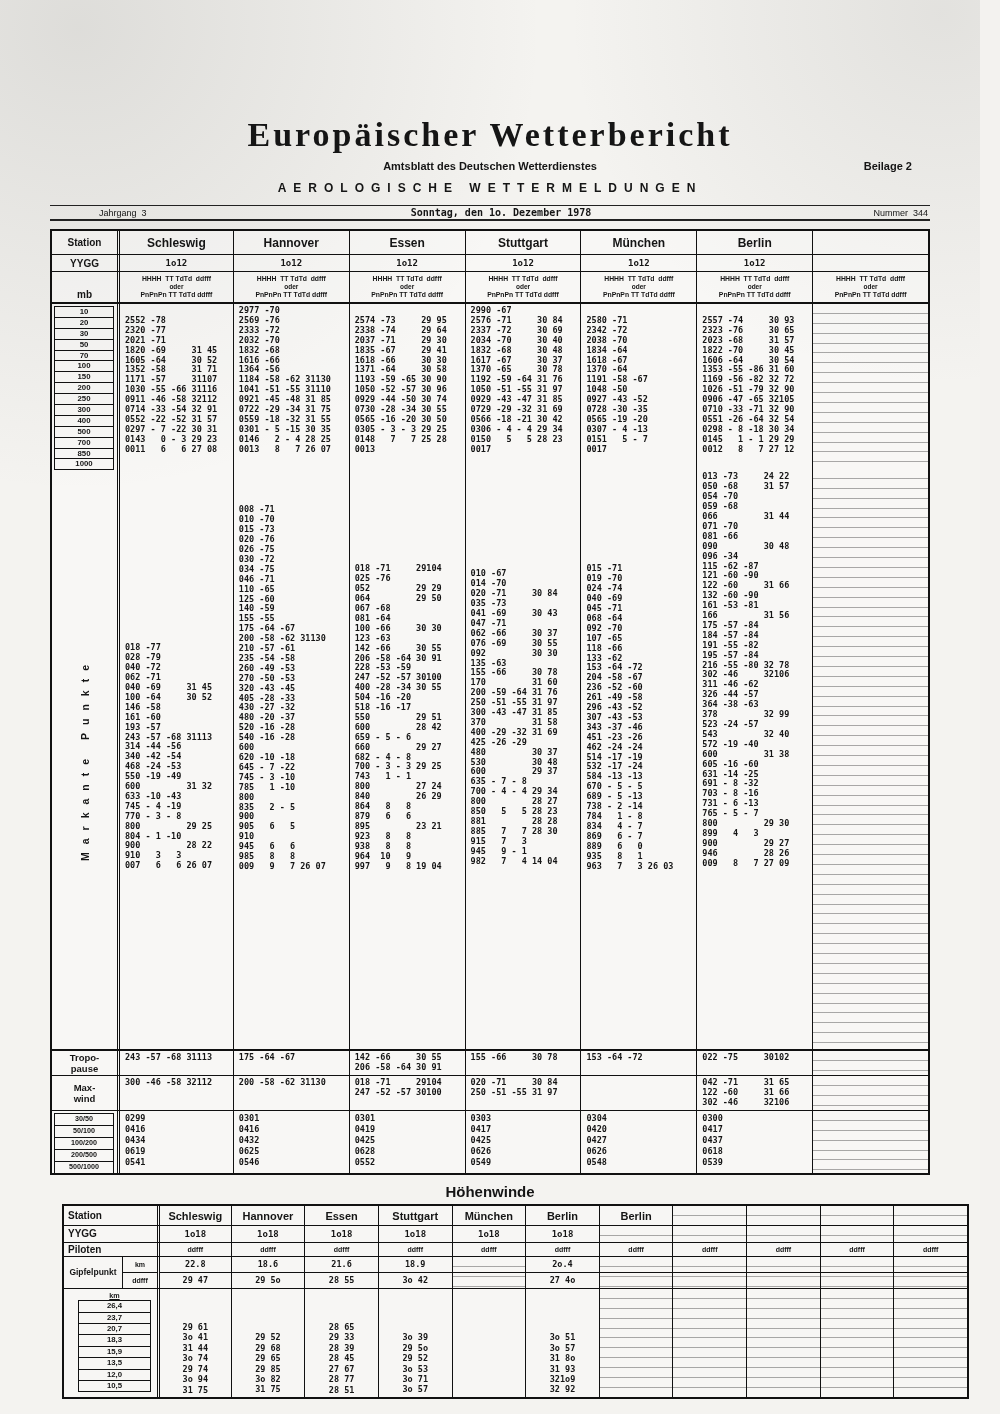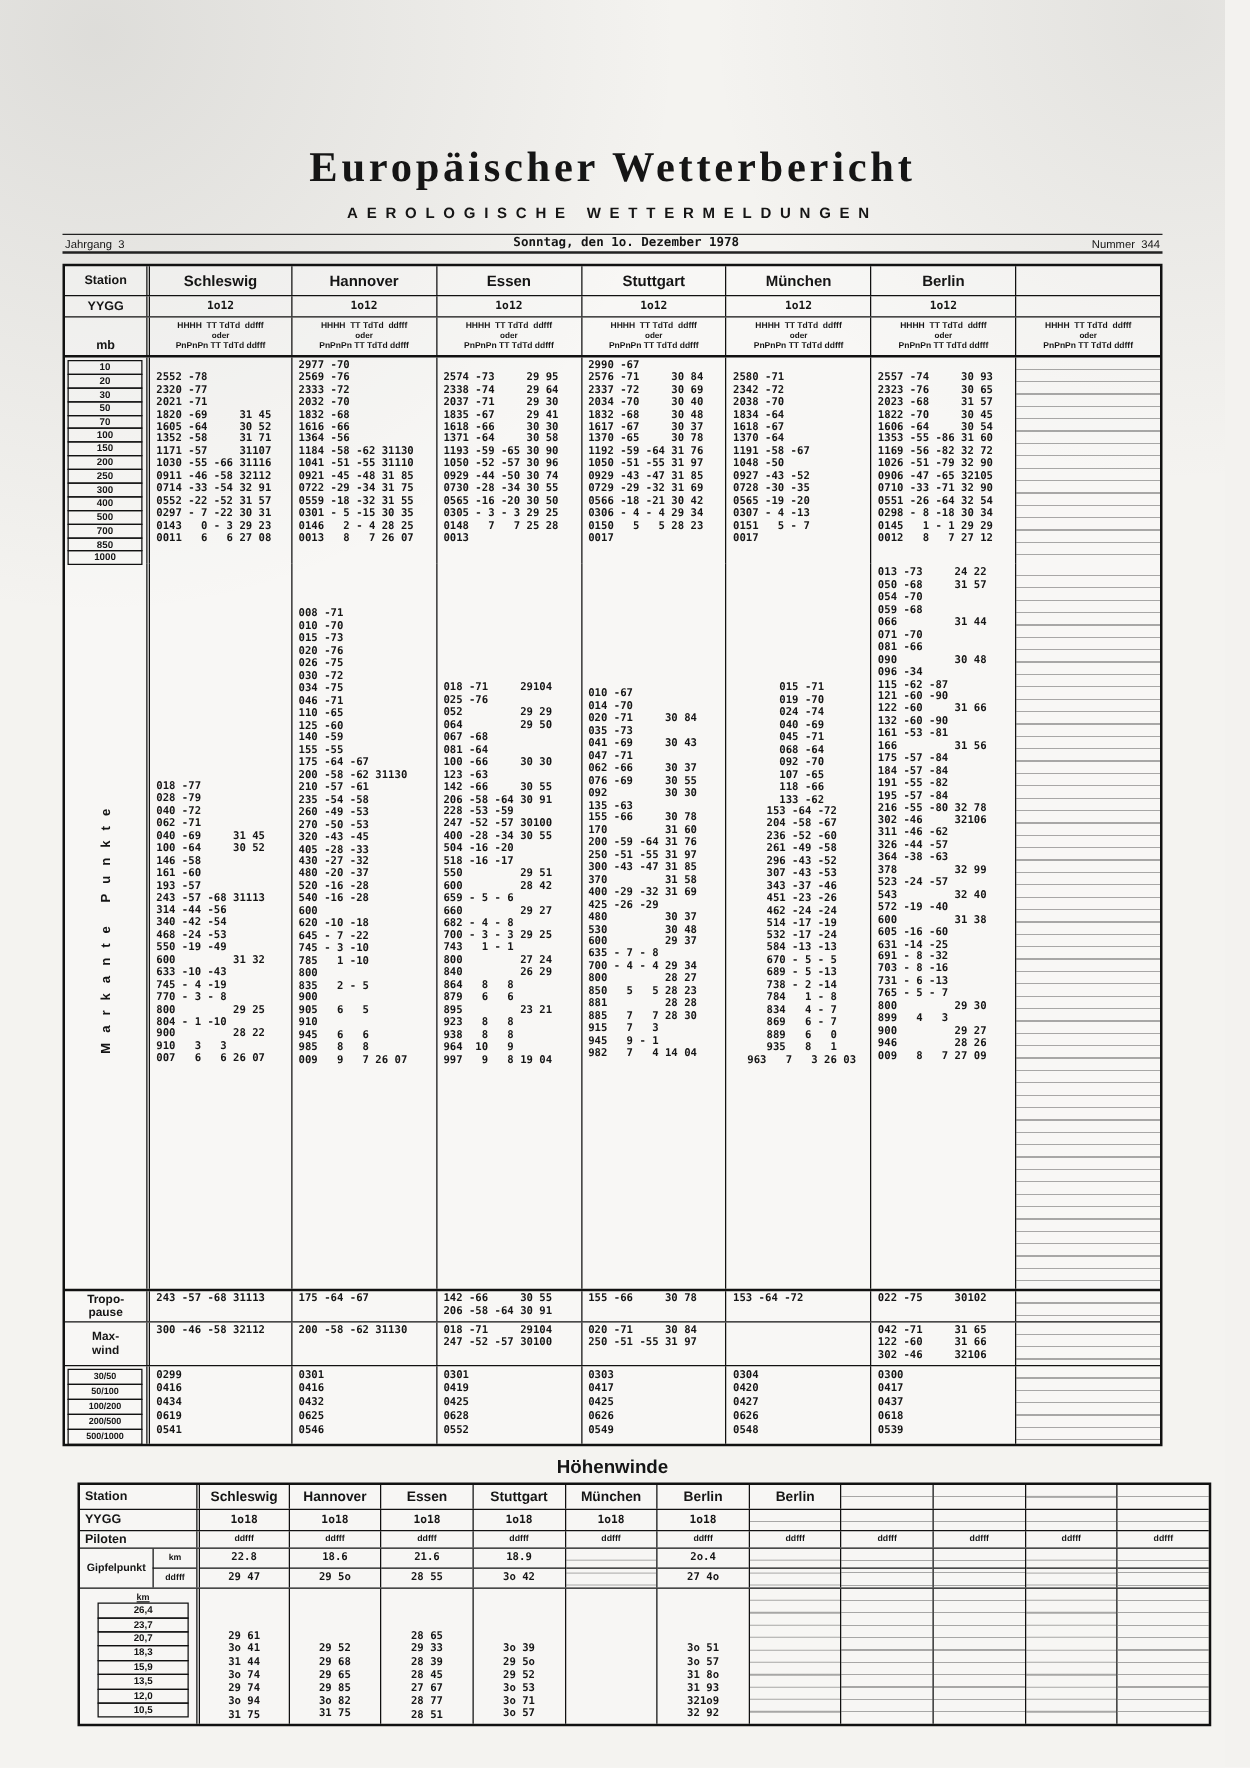--- a/index.html
+++ b/index.html
@@ -11,21 +11,21 @@
   
   .masthead{padding-top:116px;}
   .title{text-align:center;font-family:"Liberation Serif",serif;font-weight:bold;font-size:34px;letter-spacing:3px;}
   .subrow{position:relative;text-align:center;margin-top:6px;}
   .subtitle{font-size:11px;font-weight:bold;}
   .beilage{position:absolute;right:68px;top:0;font-size:11px;font-weight:bold;}
   .aero{text-align:center;font-size:12px;font-weight:bold;letter-spacing:7px;margin-top:9px;}
   .dateline{width:876px;margin:10px auto 0 auto;border-top:1px solid #222;border-bottom:2.5px solid #222;
     display:flex;justify-content:space-between;align-items:center;padding:1px 2px;font-size:10px;}
   .dateline .mid{font-family:"DejaVu Sans Mono",monospace;font-weight:bold;font-size:10px;padding-left:29px;}
-  .dateline .sm{font-size:9px;}
+  .dateline .sm{font-size:9px;margin-left:47px;}
   
   .rs-table{width:876px;margin:8px auto 0 auto;border:2px solid #111;background:rgba(255,255,255,.35);}
   .rs-title{text-align:center;font-weight:bold;font-size:14px;padding:3px 0;border-bottom:2px solid #111;}
   .rs-row{display:grid;grid-template-columns:65px repeat(7,1fr);}
   .rs-row > *{border-left:1.5px solid #111;min-width:0;}
   .rs-row > :first-child{border-left:none;}
   .rs-row > :nth-child(2){border-left:3px double #111;}
   .hdiv{border-top:1.5px solid #111;}
   .hdiv2{border-top:2px solid #111;}
   .lblcell{font-weight:bold;font-size:10px;display:flex;align-items:center;justify-content:center;text-align:center;}
@@ -69,20 +69,24 @@
   .wln{font-family:"DejaVu Sans Mono",monospace;font-weight:bold;font-size:8.5px;line-height:10.4px;min-height:10.4px;text-align:center;white-space:pre;}
   .pair > :nth-child(even){border-left:1px solid #111;}
 </style>
 </head>
 <body>
 
 <div class="page">
 
   <div class="masthead">
     <div class="title">Europäischer Wetterbericht</div>
+    <div class="subrow">
+      <div class="subtitle">Amtsblatt des Deutschen Wetterdienstes</div>
+      <div class="beilage">Beilage 2</div>
+    </div>
     <div class="aero">AEROLOGISCHE WETTERMELDUNGEN</div>
     <div class="dateline">
       <span class="sm"><span>Jahrgang</span>&nbsp;&nbsp;<span>3</span></span>
       <span class="mid">Sonntag, den 1o. Dezember 1978</span>
       <span class="sm"><span>Nummer</span>&nbsp;&nbsp;<span>344</span></span>
     </div>
   </div>
 
   <div class="rs-table">
     <div class="rs-row" id="rs-station-row">
@@ -391,21 +395,21 @@
           <div class="ln">635 - 7 - 8</div>
           <div class="ln">700 - 4 - 4 29 34</div>
           <div class="ln">800         28 27</div>
           <div class="ln">850   5   5 28 23</div>
           <div class="ln">881         28 28</div>
           <div class="ln">885   7   7 28 30</div>
           <div class="ln">915   7   3</div>
           <div class="ln">945   9 - 1</div>
           <div class="ln">982   7   4 14 04</div>
         </div>
-        <div class="dcol" style="padding-top: 95px; text-align: center;">
+        <div class="dcol" style="padding-top: 95px;">
           <div class="ln">015 -71</div>
           <div class="ln">019 -70</div>
           <div class="ln">024 -74</div>
           <div class="ln">040 -69</div>
           <div class="ln">045 -71</div>
           <div class="ln">068 -64</div>
           <div class="ln">092 -70</div>
           <div class="ln">107 -65</div>
           <div class="ln">118 -66</div>
           <div class="ln">133 -62</div>

